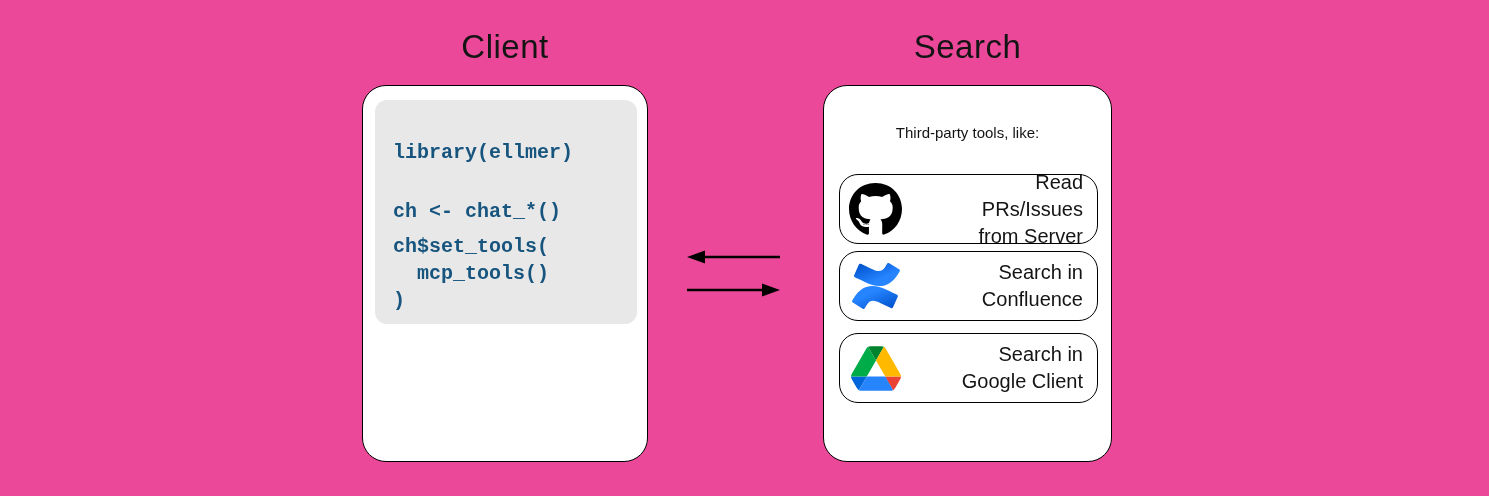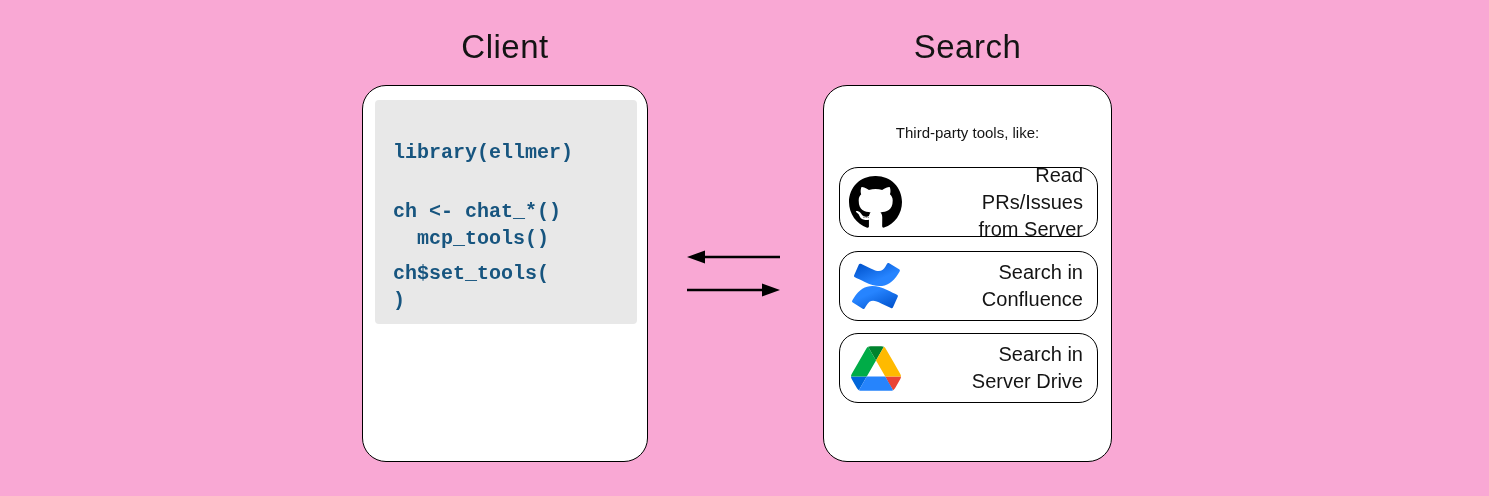--- a/index.html
+++ b/index.html
@@ -5,21 +5,21 @@
   * { margin: 0; padding: 0; box-sizing: border-box; }
   html, body { background: #ffffff; }
   body {
     font-family: "Liberation Sans", "DejaVu Sans", sans-serif;
     color: #111111;
   }
   .canvas {
     position: relative;
     width: 1489px;
     height: 496px;
-    background: #f9a8d4;
+    background: #ec4899;
     overflow: hidden;
   }
   .panel-title {
     position: absolute;
     top: 28px;
     text-align: center;
     font-size: 33px;
     font-weight: 500;
     letter-spacing: 0.5px;
     color: #141414;
@@ -38,21 +38,21 @@
   .client-box { left: 362px; width: 286px; }
   .server-box { left: 823px; width: 289px; }
 
   .code-block {
     position: absolute;
     left: 12px;
     top: 14px;
     width: 262px;
     height: 224px;
     background: #E8E8E8;
-    border-radius: 4px;
+    border-radius: 12px;
     padding: 39px 0 0 18px;
   }
   .code-line {
     font-family: "Liberation Mono", "DejaVu Sans Mono", monospace;
     font-weight: bold;
     font-size: 20px;
     line-height: 27px;
     color: #17557F;
     white-space: pre;
   }
@@ -77,21 +77,21 @@
     width: 259px;
     height: 70px;
     background: #ffffff;
     border: 1.6px solid #000000;
     border-radius: 19px;
     display: flex;
     align-items: center;
     justify-content: space-between;
     padding: 0 14px 0 8px;
   }
-  .tool-card-github    { top: 81px; gap: 28px;  }
+  .tool-card-github    { top: 88px; gap: 28px;  }
   .tool-card-confluence{ top: 165px; }
   .tool-card-drive     { top: 247px; }
 
   .tool-icon { display: flex; align-items: center; justify-content: center; width: 56px; }
   .tool-label {
     text-align: right;
     font-size: 20px;
     line-height: 27px;
     font-weight: 400;
     color: #141414;
@@ -101,22 +101,22 @@
 <body>
 
 <div class="canvas">
 
   <div class="panel-title client-title">Client</div>
 
   <div class="big-box client-box">
     <div class="code-block">
       <div class="code-line">library(ellmer)</div>
       <div class="code-line gap-lg">ch &lt;- chat_*()</div>
+      <div class="code-line gap-sm">ch$set_tools(</div>
       <div class="code-line">  mcp_tools()</div>
-      <div class="code-line gap-sm">ch$set_tools(</div>
       <div class="code-line">)</div>
     </div>
   </div>
 
   <svg class="arrows-svg" width="114" height="64" viewBox="0 0 114 64">
     <g>
       <line x1="25" y1="14" x2="102" y2="14" stroke="#000000" stroke-width="2.6"></line>
       <polygon points="9,14 27,7.5 27,20.5" fill="#000000"></polygon>
     </g>
     <g>
@@ -171,18 +171,18 @@
           <path fill="#0066da" d="m6.6 66.85 3.85 6.65c.8 1.4 1.95 2.5 3.3 3.3l13.75-23.8h-27.5c0 1.55.4 3.1 1.2 4.5z"></path>
           <path fill="#00ac47" d="m43.65 25-13.75-23.8c-1.35.8-2.5 1.9-3.3 3.3l-25.4 44a9.06 9.06 0 0 0-1.2 4.5h27.5z"></path>
           <path fill="#ea4335" d="m73.55 76.8c1.35-.8 2.5-1.9 3.3-3.3l1.6-2.75 7.65-13.25c.8-1.4 1.2-2.95 1.2-4.5h-27.502l5.852 11.5z"></path>
           <path fill="#00832d" d="m43.65 25 13.75-23.8c-1.35-.8-2.9-1.2-4.5-1.2h-18.5c-1.6 0-3.15.45-4.5 1.2z"></path>
           <path fill="#2684fc" d="m59.8 53h-32.3l-13.75 23.8c1.35.8 2.9 1.2 4.5 1.2h50.8c1.6 0 3.15-.45 4.5-1.2z"></path>
           <path fill="#ffba00" d="m73.4 26.5-12.7-22c-.8-1.4-1.95-2.5-3.3-3.3l-13.75 23.8 16.15 28h27.45c0-1.55-.4-3.1-1.2-4.5z"></path>
         </svg>
       </span>
       <span class="tool-label">
         <div>Search in</div>
-        <div>Server Drive</div>
+        <div>Google Client</div>
       </span>
     </div>
   </div>
 
 </div>
 
 </body></html>

